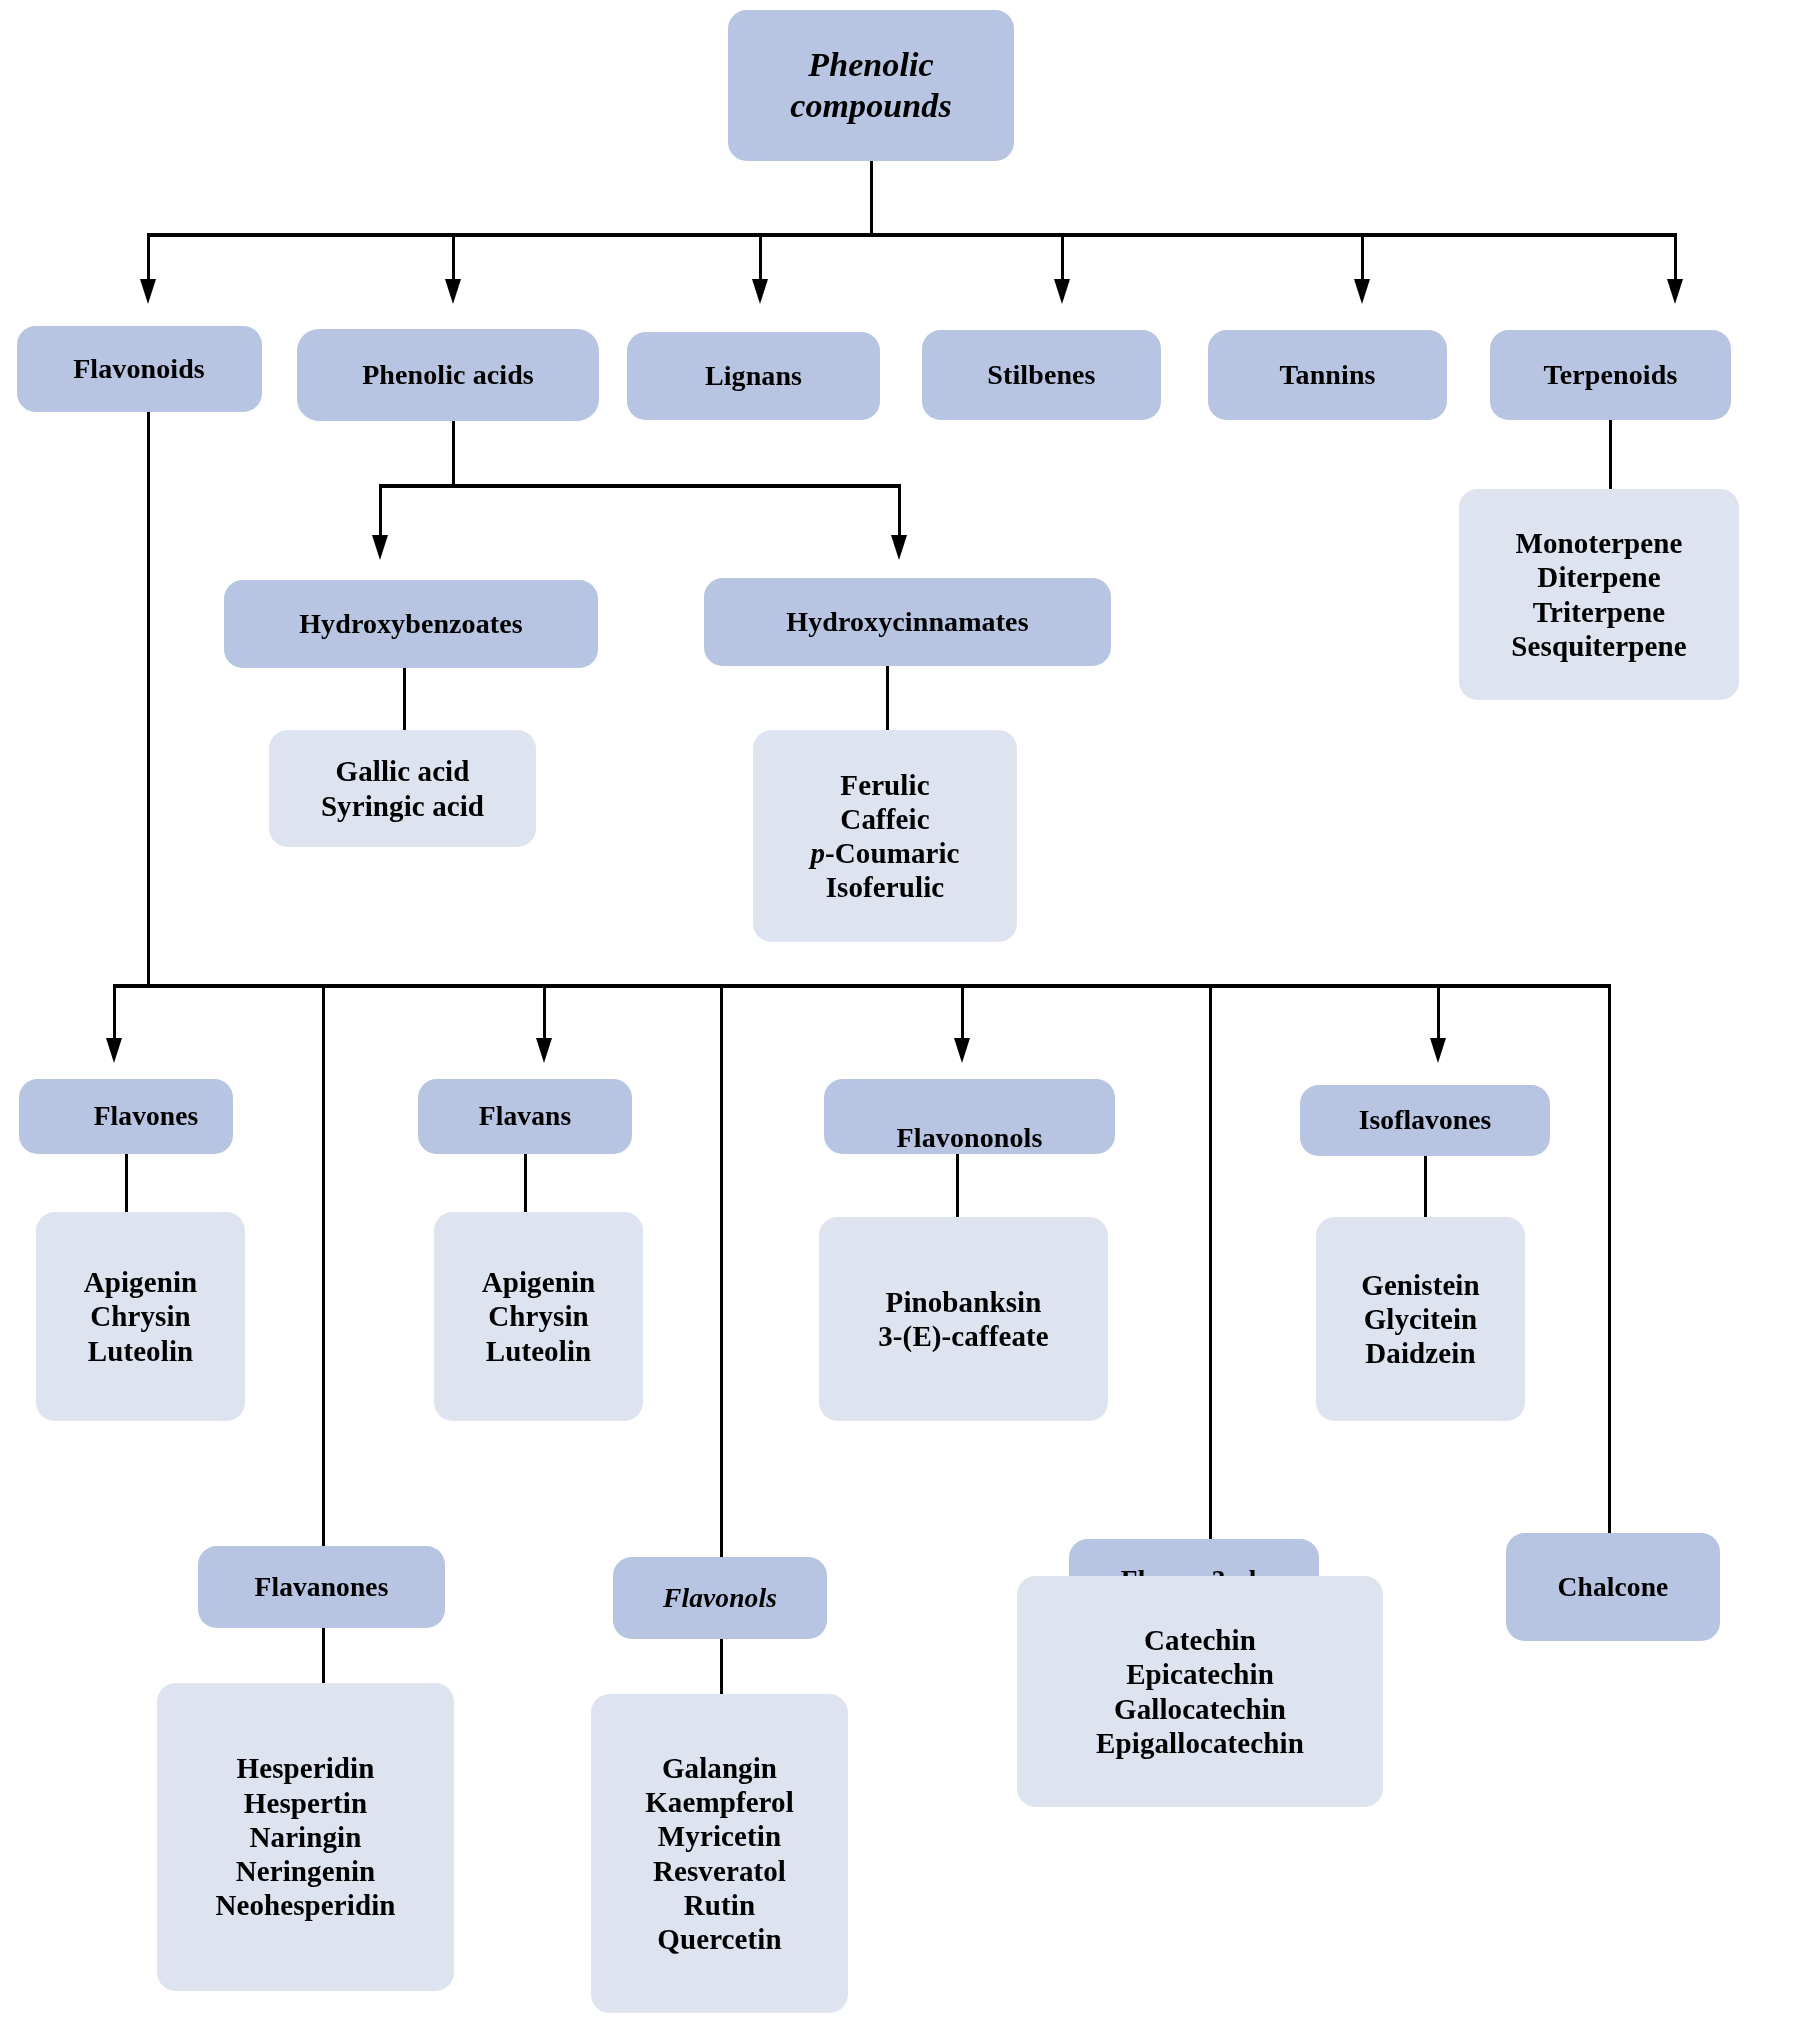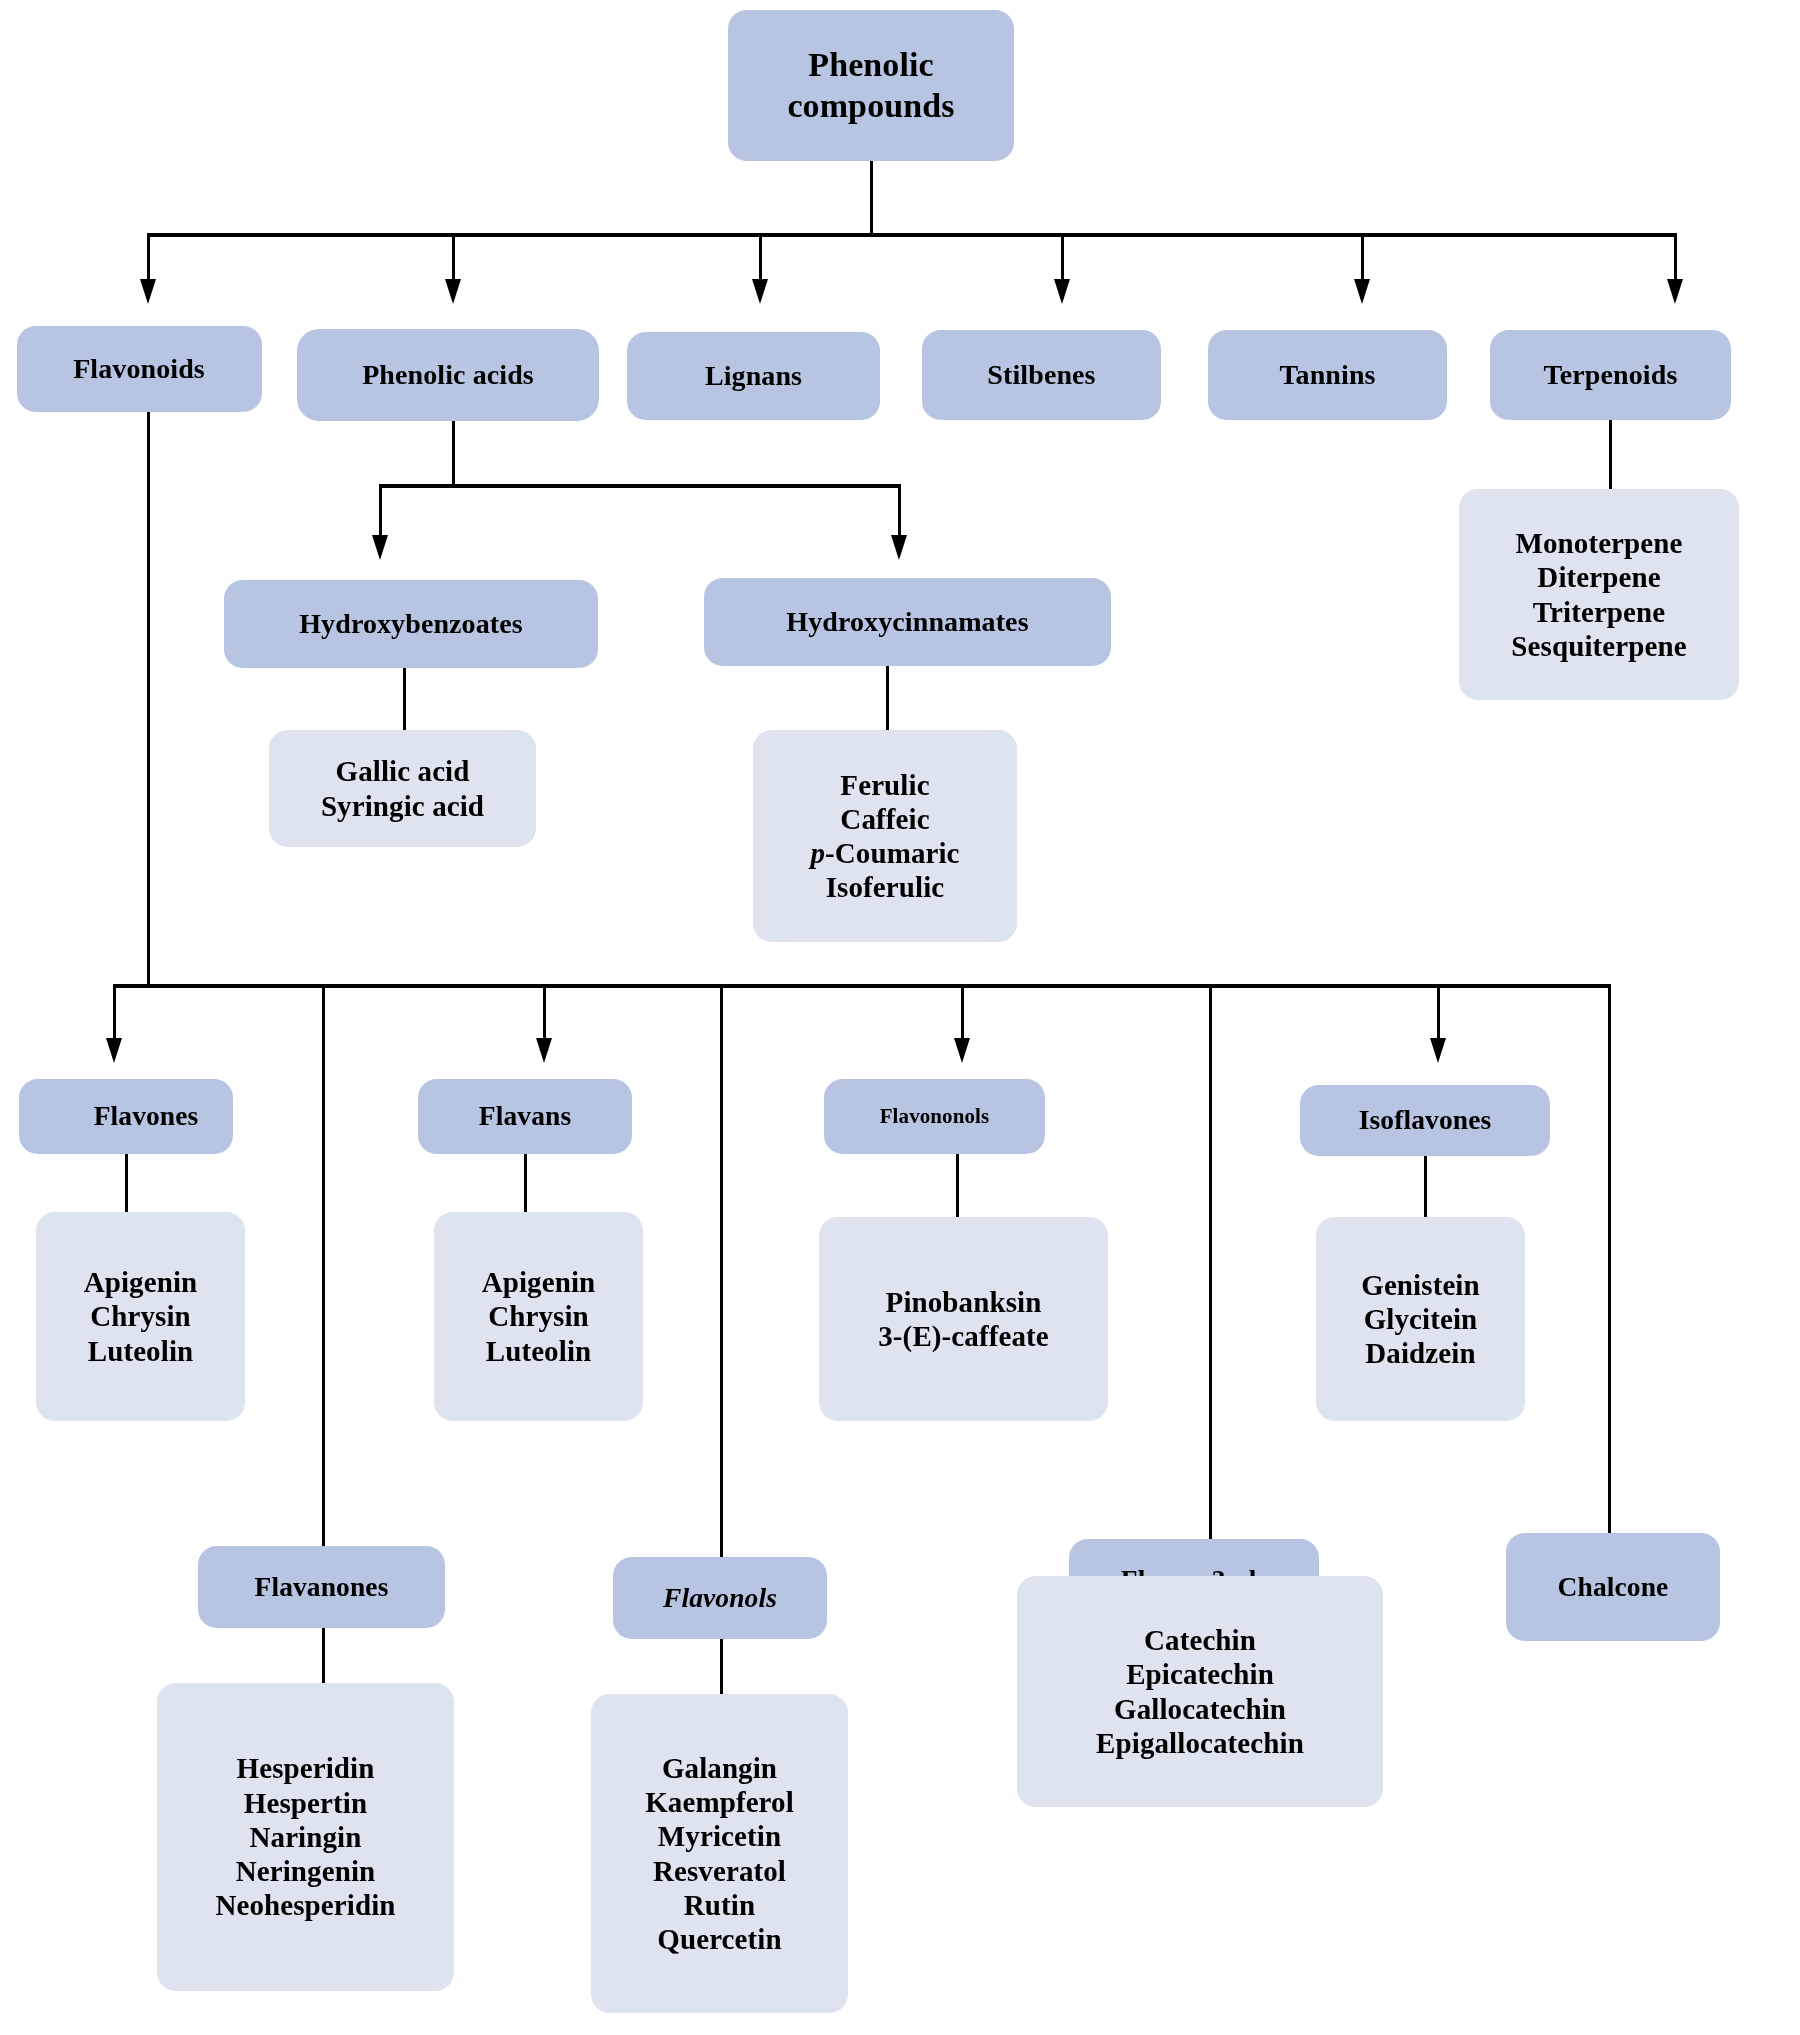--- a/index.html
+++ b/index.html
@@ -42,21 +42,21 @@
     border-right:8.2px solid transparent;
     border-top:25px solid #000;
   }
   .ital{ font-style:italic; }
 </style>
 </head>
 <body>
 
 <div id="stage">
 
-  <div class="node head" style="left:728px;top:10px;width:286px;height:151px;font-size:34px;">
+  <div class="node head" style="left:728px;top:10px;width:286px;height:151px;font-size:34px;font-style:italic;">
     <div class="lines">Phenolic compounds</div>
   </div>
 
   <div class="vline" style="left:870px;top:161px;height:74px;"></div>
 
   <div class="hline" style="left:147px;top:233px;width:1530px;"></div>
 
   <div class="vline" style="left:147px;top:233px;height:49px;"></div>
   <div class="arrow" style="left:140px;top:279px;"></div>
 
@@ -170,21 +170,21 @@
 
   <div class="vline" style="left:1608px;top:984px;height:552px;"></div>
   <div class="arrow" style="left:1601px;top:1533px;"></div>
 
   <div class="node head" style="left:19px;top:1079px;width:214px;height:75px;font-size:27.5px;padding-left:40px;">
     <div class="lines">Flavones</div>
   </div>
   <div class="node head" style="left:418px;top:1079px;width:214px;height:75px;font-size:27.5px;">
     <div class="lines">Flavans</div>
   </div>
-  <div class="node head" style="left:824px;top:1079px;width:221px;height:75px;font-size:21px;">
+  <div class="node head" style="left:824px;top:1079px;width:291px;height:75px;font-size:28px;align-items:flex-end;">
     <div class="lines">Flavononols</div>
   </div>
   <div class="node head" style="left:1300px;top:1085px;width:250px;height:71px;font-size:27.5px;">
     <div class="lines">Isoflavones</div>
   </div>
 
   <div class="vline" style="left:125px;top:1154px;height:60px;"></div>
   <div class="vline" style="left:524px;top:1154px;height:60px;"></div>
   <div class="vline" style="left:956px;top:1154px;height:65px;"></div>
   <div class="vline" style="left:1424px;top:1156px;height:65px;"></div>

